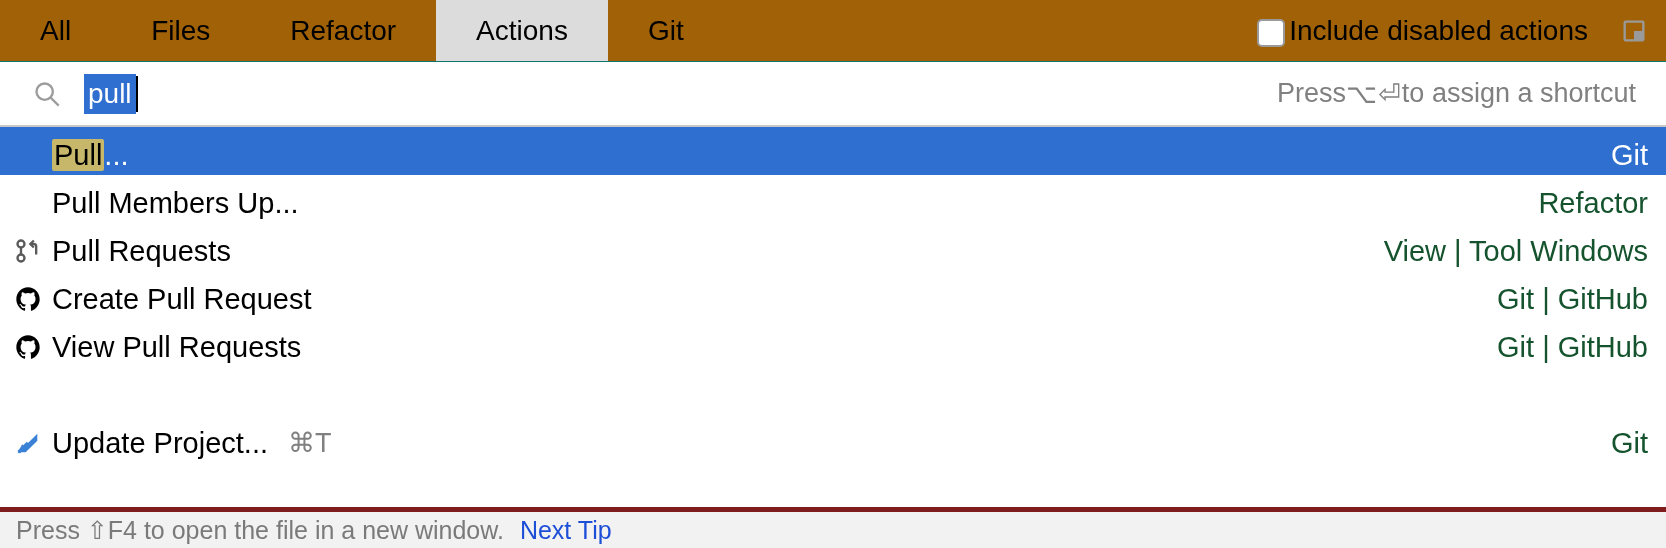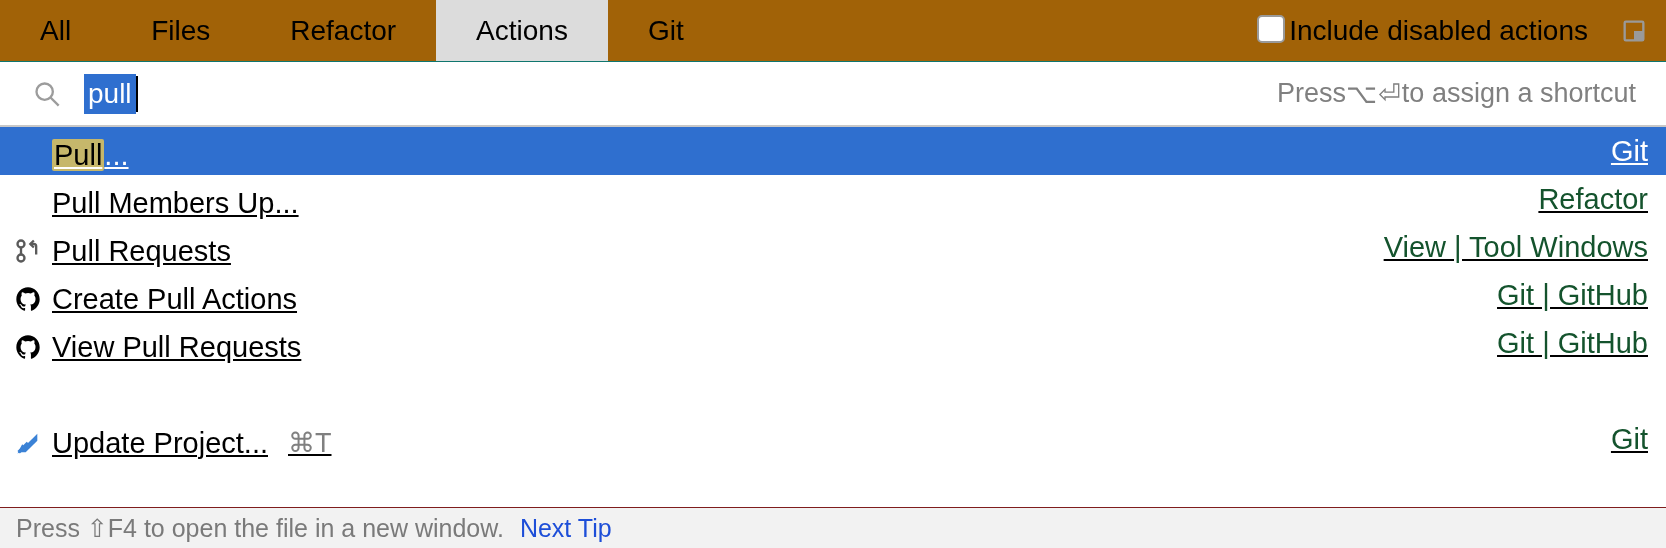--- a/index.html
+++ b/index.html
@@ -30,21 +30,21 @@
       align-items: center;
       cursor: pointer;
       color: #000;
     }
     .tab.active {
       background: #dcdcdc;
     }
     .spacer { flex: 1; }
     .include-box {
       display: flex;
-      align-items: flex-start;
+      align-items: flex-end;
       gap: 4px;
       padding-right: 14px;
     }
     .checkbox {
       width: 28px;
       height: 28px;
       border: 2px solid #9a9a9a;
       border-radius: 5px;
       background: #fff;
     }
@@ -102,25 +102,25 @@
       letter-spacing: 1px;
     }
 
     
     .results {
       flex: 1;
       overflow: hidden;
     }
     .result-row {
       display: flex;
+      align-items: center;
       justify-content: space-between;
       height: 48px;
       padding: 8px 18px 0 12px;
       font-size: 29px;
-      text-decoration: underline;
     }
     .result-row.selected {
       background: #2f6fcf;
       color: #fff;
     }
     .result-left {
       display: flex;
       align-items: center;
       gap: 8px;
       min-width: 0;
@@ -150,21 +150,21 @@
       border-radius: 2px;
     }
     .result-row.selected .highlight {
       background: #c6b76b;
     }
 
     
     .status-bar {
       height: 41px;
       background: #f2f2f2;
-      border-top: 1px solid #7f1d1d;
+      border-top: 5px solid #7f1d1d;
       display: flex;
       align-items: center;
       padding: 0 16px;
       font-size: 25px;
       color: #7a7a7a;
       gap: 16px;
     }
     .status-bar .link {
       color: #1d4ed8;
       cursor: pointer;
@@ -241,21 +241,21 @@
       </div>
       <span class="row-context">View | Tool Windows</span>
     </div>
     <div class="result-row">
       <div class="result-left">
         <span class="row-icon">
           <svg viewBox="0 0 24 24" fill="#000">
             <path d="M12 2C6.48 2 2 6.58 2 12.25c0 4.53 2.87 8.37 6.85 9.73.5.1.68-.22.68-.49 0-.24-.01-.87-.01-1.71-2.79.62-3.38-1.38-3.38-1.38-.46-1.19-1.12-1.51-1.12-1.51-.91-.64.07-.63.07-.63 1.01.07 1.54 1.06 1.54 1.06.9 1.58 2.36 1.12 2.94.86.09-.67.35-1.12.64-1.38-2.23-.26-4.57-1.14-4.57-5.09 0-1.12.39-2.04 1.03-2.76-.1-.26-.45-1.31.1-2.73 0 0 .84-.28 2.76 1.05a9.3 9.3 0 0 1 5.02 0c1.92-1.33 2.76-1.05 2.76-1.05.55 1.42.2 2.47.1 2.73.64.72 1.03 1.64 1.03 2.76 0 3.96-2.35 4.83-4.59 5.08.36.32.68.95.68 1.92 0 1.38-.01 2.5-.01 2.84 0 .27.18.6.69.49C19.13 20.61 22 16.78 22 12.25 22 6.58 17.52 2 12 2z"></path>
           </svg>
         </span>
-        <span class="row-label">Create Pull Actions</span>
+        <span class="row-label">Create Pull Request</span>
       </div>
       <span class="row-context">Git | GitHub</span>
     </div>
     <div class="result-row">
       <div class="result-left">
         <span class="row-icon">
           <svg viewBox="0 0 24 24" fill="#000">
             <path d="M12 2C6.48 2 2 6.58 2 12.25c0 4.53 2.87 8.37 6.85 9.73.5.1.68-.22.68-.49 0-.24-.01-.87-.01-1.71-2.79.62-3.38-1.38-3.38-1.38-.46-1.19-1.12-1.51-1.12-1.51-.91-.64.07-.63.07-.63 1.01.07 1.54 1.06 1.54 1.06.9 1.58 2.36 1.12 2.94.86.09-.67.35-1.12.64-1.38-2.23-.26-4.57-1.14-4.57-5.09 0-1.12.39-2.04 1.03-2.76-.1-.26-.45-1.31.1-2.73 0 0 .84-.28 2.76 1.05a9.3 9.3 0 0 1 5.02 0c1.92-1.33 2.76-1.05 2.76-1.05.55 1.42.2 2.47.1 2.73.64.72 1.03 1.64 1.03 2.76 0 3.96-2.35 4.83-4.59 5.08.36.32.68.95.68 1.92 0 1.38-.01 2.5-.01 2.84 0 .27.18.6.69.49C19.13 20.61 22 16.78 22 12.25 22 6.58 17.52 2 12 2z"></path>
           </svg>
         </span>

